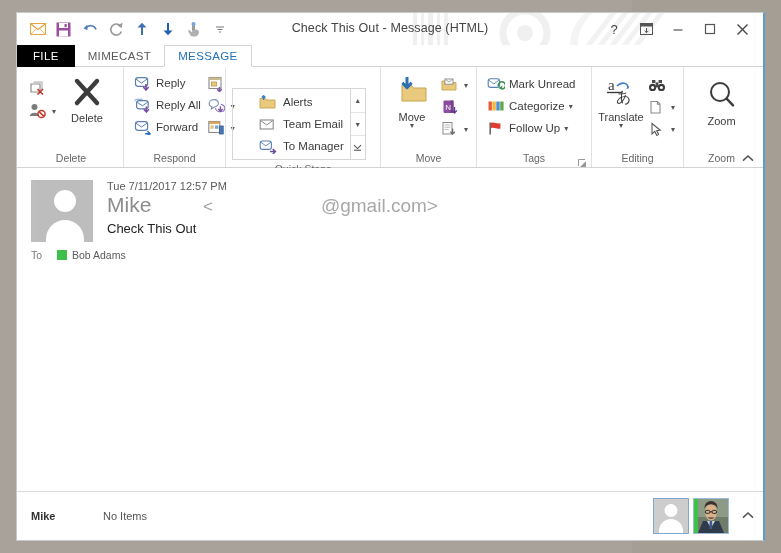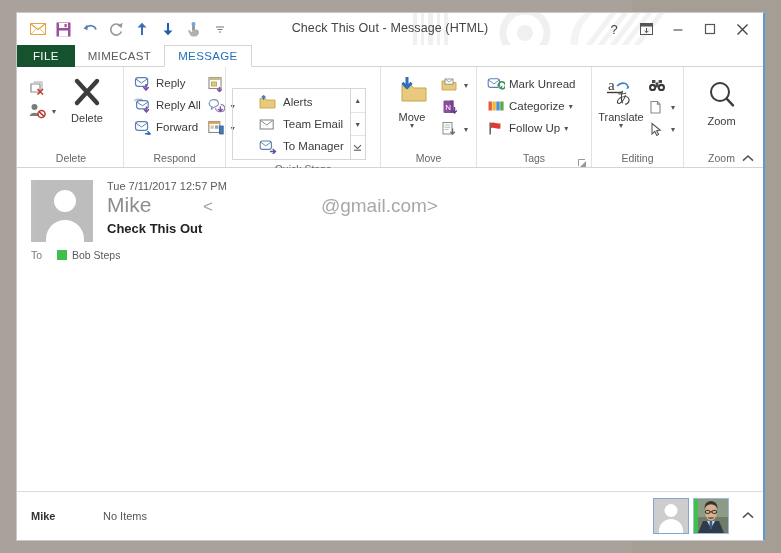--- a/index.html
+++ b/index.html
@@ -51,21 +51,21 @@
   .tabstrip {
     position: relative; height: 22px; background: #ffffff;
     border-bottom: 1px solid #d4d4d4;
     display: flex; align-items: stretch; padding-left: 0;
   }
   .tab {
     display: flex; align-items: center; justify-content: center;
     padding: 0 13px; font-size: 11.5px; letter-spacing: .35px;
     color: #5a5a5a; height: 22px;
   }
-  .tab.file { background: #14532d; color: #fff; font-weight: 400; padding: 0 16px; }
+  .tab.file { background: #000000; color: #fff; font-weight: 400; padding: 0 16px; }
   .tab.active {
     color: #2272b9; background: #fff;
     border-left: 1px solid #d4d4d4; border-right: 1px solid #d4d4d4; border-top: 1px solid #d4d4d4;
     margin-bottom: -1px; border-bottom: 1px solid #fff;
   }
   
   .ribbon {
     position: relative; height: 101px; background: #fff;
     border-bottom: 1px solid #d4d4d4;
     display: flex; align-items: stretch;
@@ -114,21 +114,21 @@
     position: relative; overflow: hidden;
   }
   .avatar .head { position: absolute; left: 50%; top: 10px; transform: translateX(-50%); width: 22px; height: 22px; border-radius: 50%; background: #fff; }
   .avatar .body { position: absolute; left: 50%; bottom: -8px; transform: translateX(-50%); width: 38px; height: 30px; border-radius: 19px 19px 0 0; background: #fff; }
   .hdr-text { padding-left: 14px; flex: 1; }
   .hdr-date { font-size: 11px; color: #5a5a5a; margin-bottom: 1px; }
   .hdr-fromline { display: flex; align-items: baseline; }
   .hdr-from { font-size: 21px; color: #8d8d8d; font-weight: 400; min-width: 86px; }
   .hdr-angle { font-size: 17px; color: #a0a0a0; margin-left: 10px; }
   .hdr-email { font-size: 19px; color: #a8a8a8; margin-left: 108px; }
-  .hdr-subject { font-size: 13px; color: #222; font-weight: bold; margin-top: 4px; }
+  .hdr-subject { font-size: 13px; color: #222; font-weight: normal; margin-top: 4px; }
   .toline { display: flex; align-items: center; padding: 7px 0 0 14px; font-size: 10.5px; color: #6a6a6a; }
   .toline .tolabel { width: 26px; color: #7a7a7a; }
   .presence { width: 10px; height: 10px; background: #3ec04a; margin-right: 5px; }
   .torecip { color: #5b5b5b; font-size: 10.5px; }
   .msgbody { padding: 14px 20px; font-size: 12px; color: #222; }
   
   .statusbar {
     position: absolute; left: 0; right: 0; bottom: 0; height: 49px;
     border-top: 1px solid #dcdcdc; background: #fff;
     display: flex; align-items: center; padding: 0 8px 0 14px;
@@ -616,21 +616,21 @@
             <span class="hdr-from">Mike</span>
             <span class="hdr-angle">&lt;</span>
             <span class="hdr-email">@gmail.com&gt;</span>
           </div>
           <div class="hdr-subject">Check This Out</div>
         </div>
       </div>
       <div class="toline">
         <span class="tolabel">To</span>
         <span class="presence"></span>
-        <span class="torecip">Bob Steps</span>
+        <span class="torecip">Bob Adams</span>
       </div>
       <div class="msgbody"></div>
     </div>
 
     <div class="statusbar">
       <span class="sb-name">Mike</span>
       <span class="sb-items">No Items</span>
       <span class="sb-spacer"></span>
       <div class="people">
         <div class="pcard sel">

